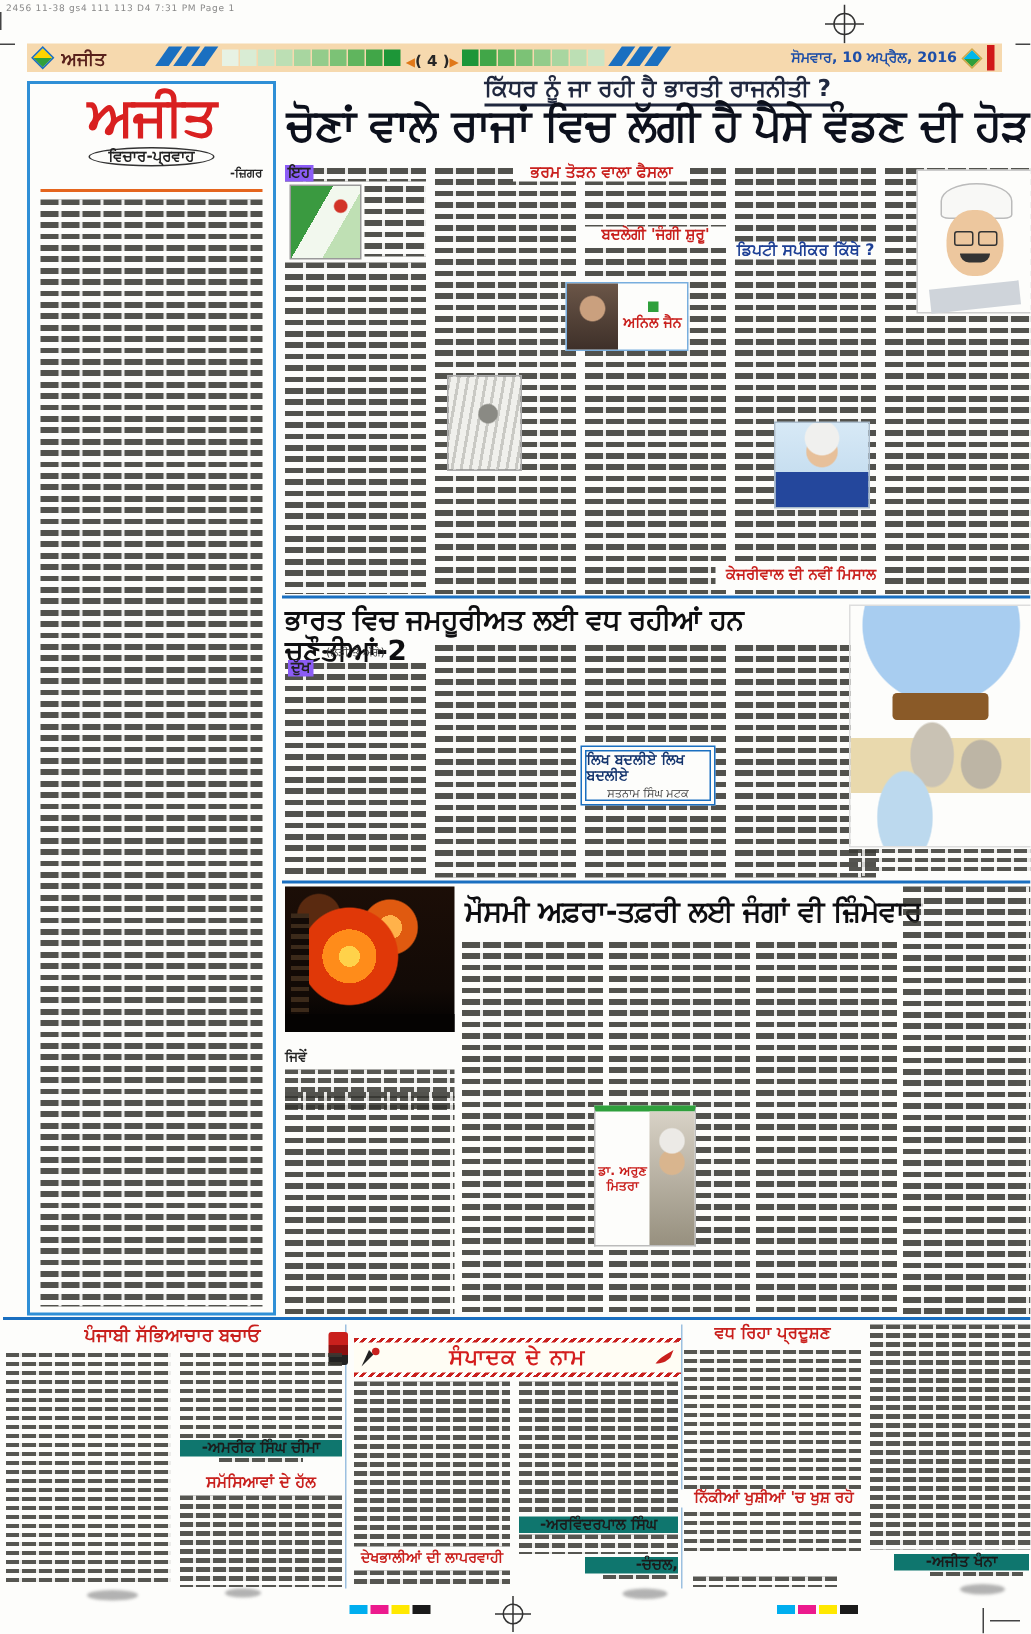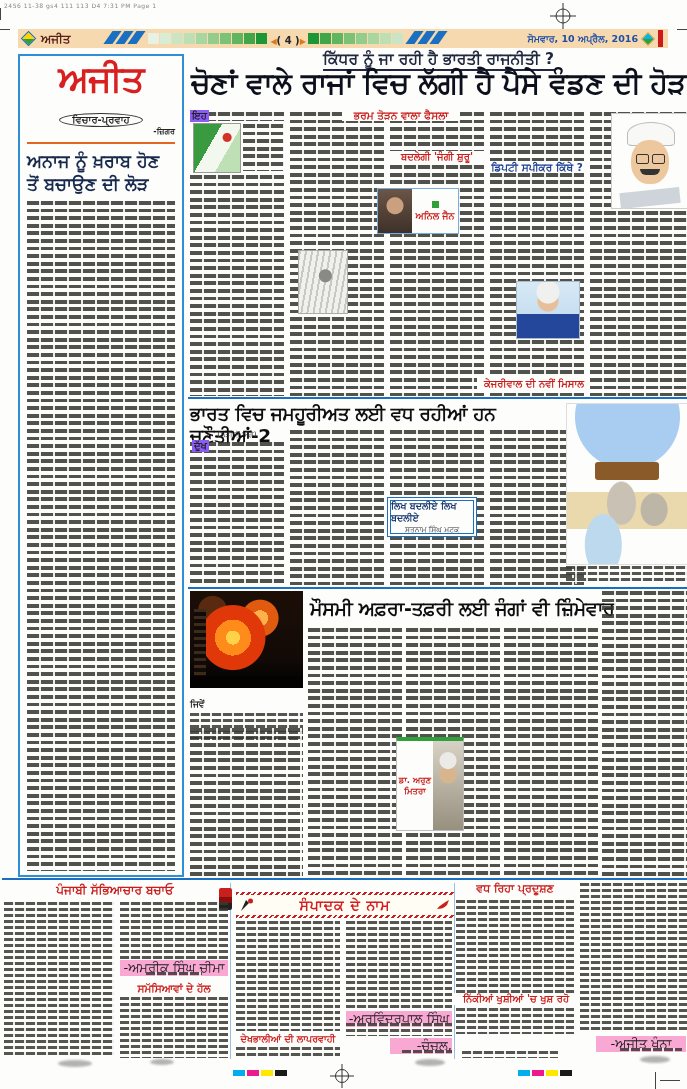--- a/index.html
+++ b/index.html
@@ -21,35 +21,35 @@
             display:flex;align-items:center;padding:0 5px;box-sizing:border-box}
   .sq{width:11px;height:11px;display:inline-block;margin-right:1px}
   .slash{display:inline-block;width:9px;height:13px;background:#1a6fc0;
          transform:skewX(-35deg);margin-right:3px}
   .leftbox{left:18px;top:54px;width:166px;height:823px;border:2px solid #2f8fd6;
            box-sizing:border-box;background:#fdfdfb;padding:4px 7px;display:flex;
            flex-direction:column}
   .logo{font-size:36px;line-height:1.05;color:#d92020;font-weight:bold;text-align:center;
         letter-spacing:-1px}
   .oval{align-self:center;border:1.5px solid #333;border-radius:50%;padding:0 12px;
-        font-size:10px;font-weight:bold;margin-top:15px;white-space:nowrap}
+        font-size:10px;font-weight:bold;margin-top:0;white-space:nowrap}
   .quote{font-size:8px;line-height:1.35;margin-top:4px}
   .div-or{height:2px;background:#e5651d;margin:4px 0 5px}
   .edhead{font-size:17.5px;font-weight:bold;color:#17294d;line-height:1.32;margin:1px 0 5px}
   .kicker{left:190px;top:49px;width:497px;text-align:center}
   .kicker span{display:inline-block;border-bottom:2px solid #20283f;font-size:15.5px;
                font-weight:bold;color:#20283f;padding-bottom:1px}
   .mainhead{left:190px;top:66px;width:497px;font-size:29px;font-weight:bold;color:#0c101c;
             text-align:center;letter-spacing:-.5px;line-height:1.2}
   .sub{background:#fdfdfb;text-align:center;font-weight:bold;line-height:1.15}
   .rule{background:#1a6fc0;height:2px}
   .s2head{font-size:18.5px;font-weight:bold;color:#0e0e10;letter-spacing:-.3px}
   .s3head{font-size:19px;font-weight:bold;color:#0d0d10;letter-spacing:-.3px}
   .lhead{font-size:12px}
-  .sig{font-size:13px;font-weight:normal;color:#1b1b1b;text-align:center;background:#f9a8d4}
+  .sig{font-size:10px;font-weight:bold;color:#1b1b1b;text-align:center;background:#0f766e}
   .banner{left:236px;top:892px;width:218px;height:26px;background:#fffdf4;box-sizing:border-box;
           border-top:3px solid;border-bottom:3px solid;
           border-image:repeating-linear-gradient(-45deg,#c9201d 0 2px,#fff 2px 4px) 3;
           display:flex;align-items:center;justify-content:space-between;padding:0 3px}
   .banner .t{color:#d41e1e;font-weight:bold;font-size:14px;letter-spacing:1px}
   .vsep{width:1px;background:#9cc0e0}
   .smudge{background:#9a9a9a;border-radius:50%;filter:blur(1px);opacity:.75}
   .cm{background:#444}
   .photo-fire{background:
       radial-gradient(circle at 38% 48%, #ffd24a 0 7px, #ff8c1a 7px 18px, #e03808 18px 32px, rgba(0,0,0,0) 33px),
@@ -92,21 +92,20 @@
   <span style="margin-left:auto;font-size:9.5px;font-weight:bold;color:#1d4ea8">ਸੋਮਵਾਰ, 10 ਅਪ੍ਰੈਲ, 2016</span>
   <span style="width:8px;height:8px;background:linear-gradient(135deg,#00b7eb 0 50%,#2fa03c 50%);border:1px solid #caa84a;transform:rotate(45deg);margin:0 5px"></span>
   <span style="width:5px;height:17px;background:#d01818"></span>
 </div>
 
 <div class="a leftbox">
   <div class="logo">ਅਜੀਤ</div>
   <div class="oval">ਵਿਚਾਰ-ਪ੍ਰਵਾਹ</div>
   <div class="quote b" style="text-align:right;margin-top:0">-ਜ਼ਿਗਰ</div>
   <div class="div-or"></div>
-  <div class="edhead">ਅਨਾਜ ਨੂੰ ਖ਼ਰਾਬ ਹੋਣ ਤੋਂ ਬਚਾਉਣ ਦੀ ਲੋੜ</div>
   <div class="gk" style="flex:1"></div>
 </div>
 
 <div class="a kicker">
   <span>ਕਿੱਧਰ ਨੂੰ ਜਾ ਰਹੀ ਹੈ ਭਾਰਤੀ ਰਾਜਨੀਤੀ ?</span>
 </div>
 <div class="a mainhead">ਚੋਣਾਂ ਵਾਲੇ ਰਾਜਾਂ ਵਿਚ ਲੱਗੀ ਹੈ ਪੈਸੇ ਵੰਡਣ ਦੀ ਹੋੜ</div>
 
 <div class="a gk" style="left:190px;top:112px;width:94px;height:9px"></div>
 <div class="a wbg b" style="left:190px;top:110px;font-size:10px;padding:0 2px">ਇਹ</div>

